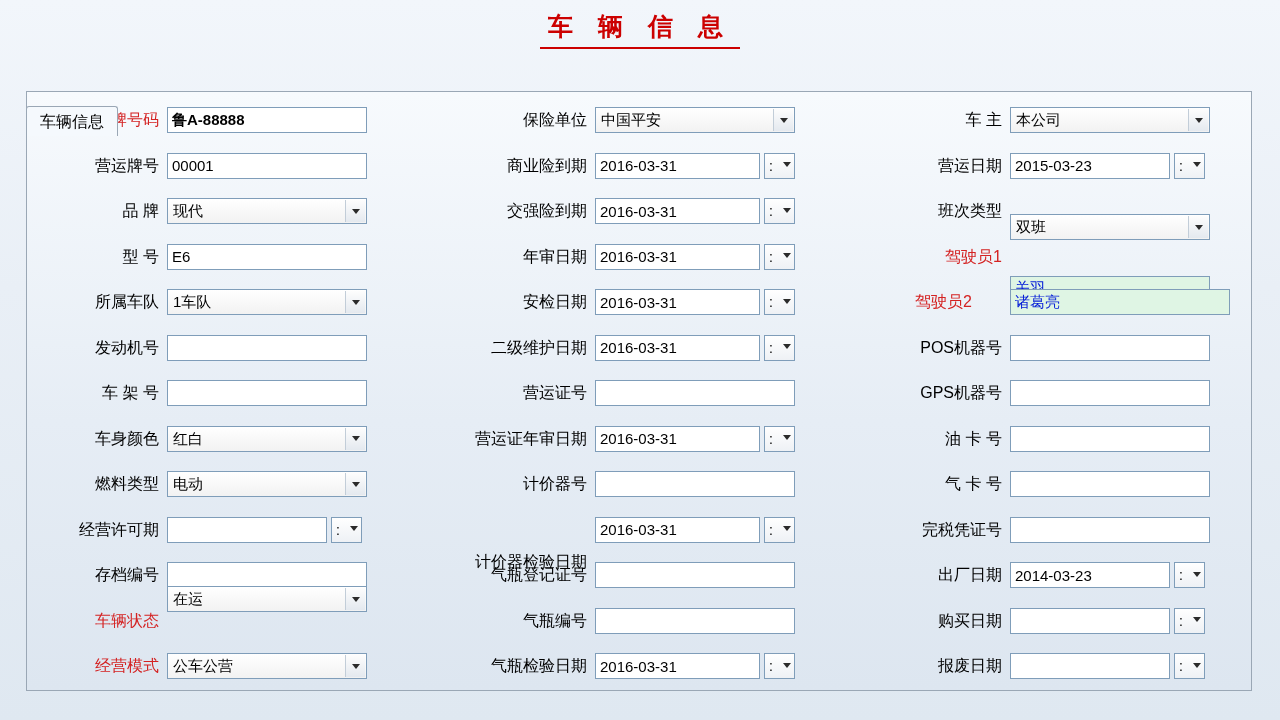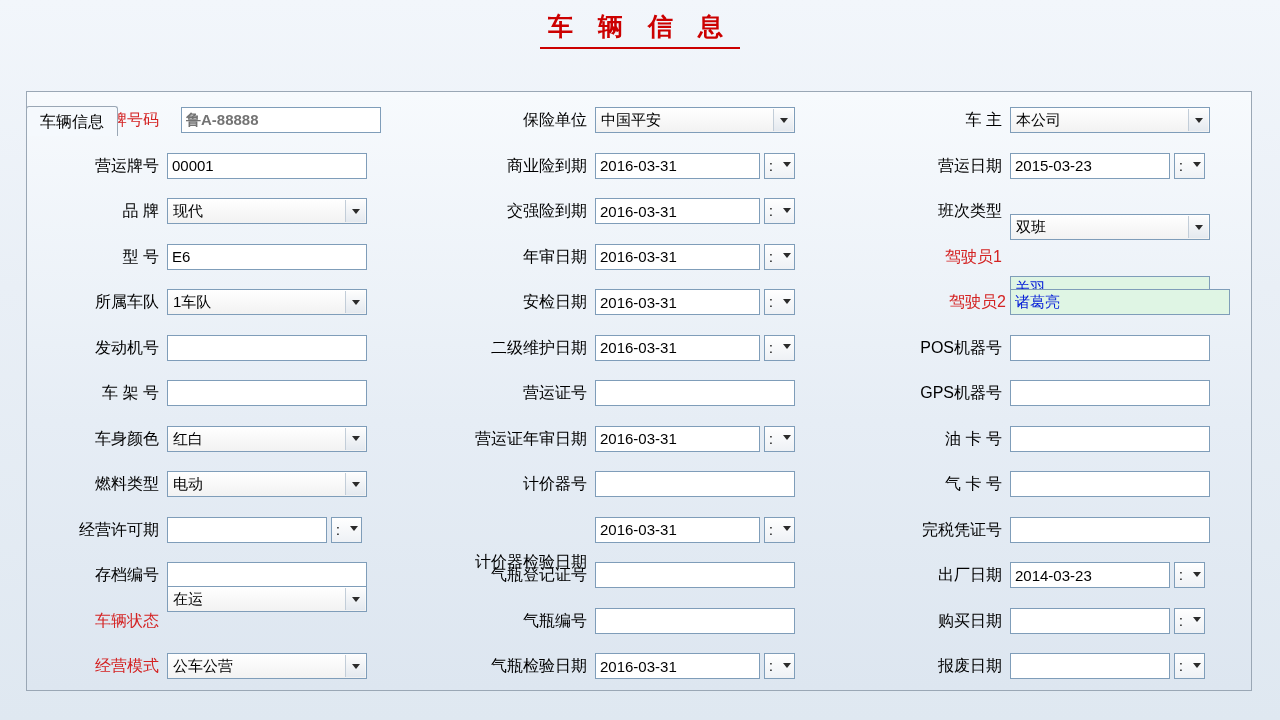--- a/index.html
+++ b/index.html
@@ -95,21 +95,21 @@
     box-sizing: border-box;
     border: 1px solid #7f9db9;
     background: #ffffff;
     font-size: 15px;
     font-family: "Liberation Sans", sans-serif;
     color: #000;
     padding: 0 4px;
     line-height: 24px;
     outline: none;
   }
-  input.txt.blue { color: #737373; font-weight: bold; margin-left: 14px; }
+  input.txt.blue { color: #000000; font-weight: bold; }
   input.txt.green { background: #dff5e4; color: #0a22d8; }
   input.txt.readonlydate { background: #ffffff; }
 
   
   .combo {
     position: absolute;
     height: 26px;
     box-sizing: border-box;
     border: 1px solid #7f9db9;
     background: linear-gradient(180deg,#ffffff 0%,#f2f2f2 100%);
@@ -312,21 +312,21 @@
           <span class="arrowbox">
             <span class="arrow-dn"></span>
           </span>
         </div>
         <div class="lbl" style="top: 105px; left: 745px; width: 230px;">班次类型</div>
         <div class="combo" style="top: 106px; left: 983px; width: 200px; margin-top: 16px;"><span>双班</span><span class="arrowbox">
             <span class="arrow-dn"></span>
           </span></div>
         <div class="lbl red" style="top: 150.5px; left: 745px; width: 230px; color: rgb(212, 34, 34);">驾驶员1</div>
         <input class="txt green" type="text" value="关羽" style="top: 151.5px; left: 983px; width: 200px; margin-top: 32px;">
-        <div class="lbl red" style="top: 196px; left: 749px; width: 230px; color: rgb(212, 34, 34);">驾驶员2</div>
+        <div class="lbl red" style="top: 196px; left: 715px; width: 230px; color: rgb(212, 34, 34);">驾驶员2</div>
         <input class="txt green" type="text" value="诸葛亮" style="top: 197px; left: 983px; width: 220px;">
         <div class="lbl" style="top: 241.5px; left: 745px; width: 230px;">POS机器号</div>
         <input class="txt" type="text" style="top: 242.5px; left: 983px; width: 200px;">
         <div class="lbl" style="top: 287px; left: 745px; width: 230px;">GPS机器号</div>
         <input class="txt" type="text" style="top: 288px; left: 983px; width: 200px;">
         <div class="lbl" style="top: 332.5px; left: 745px; width: 230px;">油 卡 号</div>
         <input class="txt" type="text" style="top: 333.5px; left: 983px; width: 200px;">
         <div class="lbl" style="top: 378px; left: 745px; width: 230px;">气 卡 号</div>
         <input class="txt" type="text" style="top: 379px; left: 983px; width: 200px;">
         <div class="lbl" style="top: 423.5px; left: 745px; width: 230px;">完税凭证号</div>

